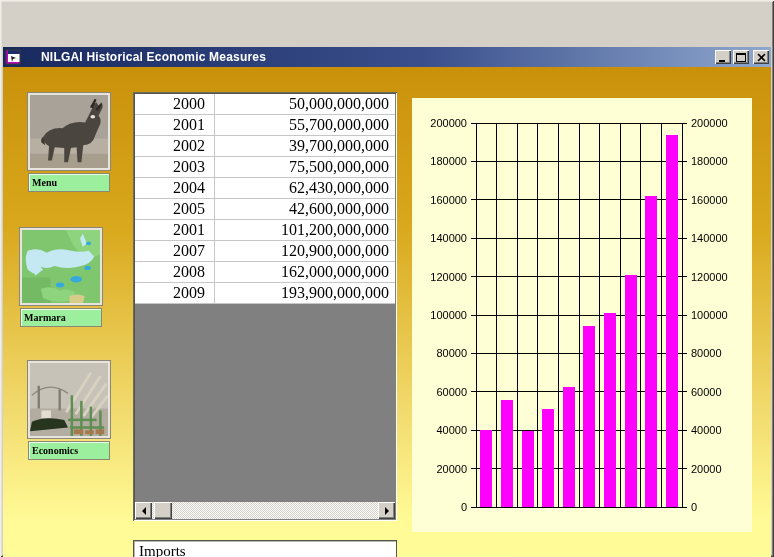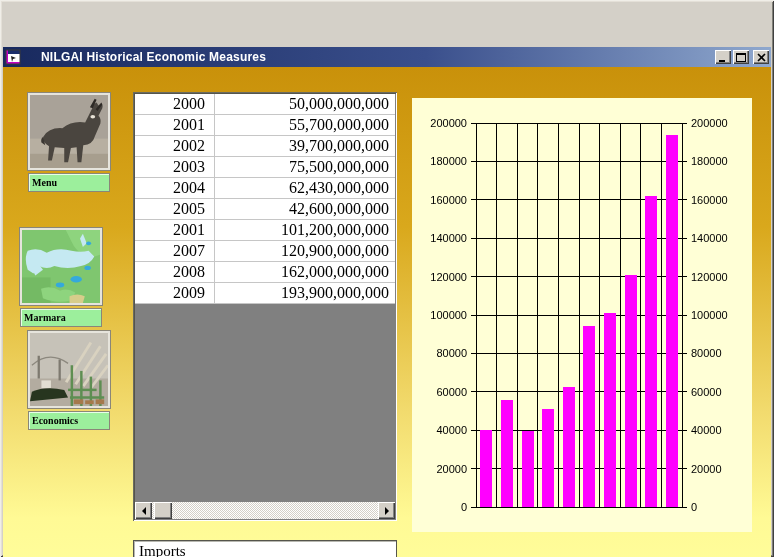--- a/index.html
+++ b/index.html
@@ -44,21 +44,21 @@
   }
   .tile-img svg { display:block; width:100%; height:100%; }
   .tile-label {
     margin-top:3px; width:82px; height:19px; background:#9CEF9C;
     border:1px solid #8A8678; box-shadow: inset 1px 1px #E8FFE8;
     font-family:"Liberation Serif", serif; font-weight:bold; font-size:10px; color:#000;
     line-height:17px; padding-left:3px; overflow:hidden;
   }
   #tile-menu { left:25px; top:26px; }
   #tile-marmara { left:17px; top:149px;margin-top:12px; }
-  #tile-economics { left:25px; top:264px; }
+  #tile-economics { left:25px; top:294px; }
 
   
   .grid-panel {
     position:absolute; left:130px; top:25px; width:264px; height:429px;
     background:#808080;
     box-shadow: inset 1px 1px #6B6B5F, inset -1px -1px #FFFFFF, inset 2px 2px #55554C;
     padding:2px; display:flex; flex-direction:column;
   }
   .trows { flex:0 0 auto; }
   .trow { display:flex; height:21px; background:#FFFFFF; border-bottom:1px solid #C6C6C6; }

